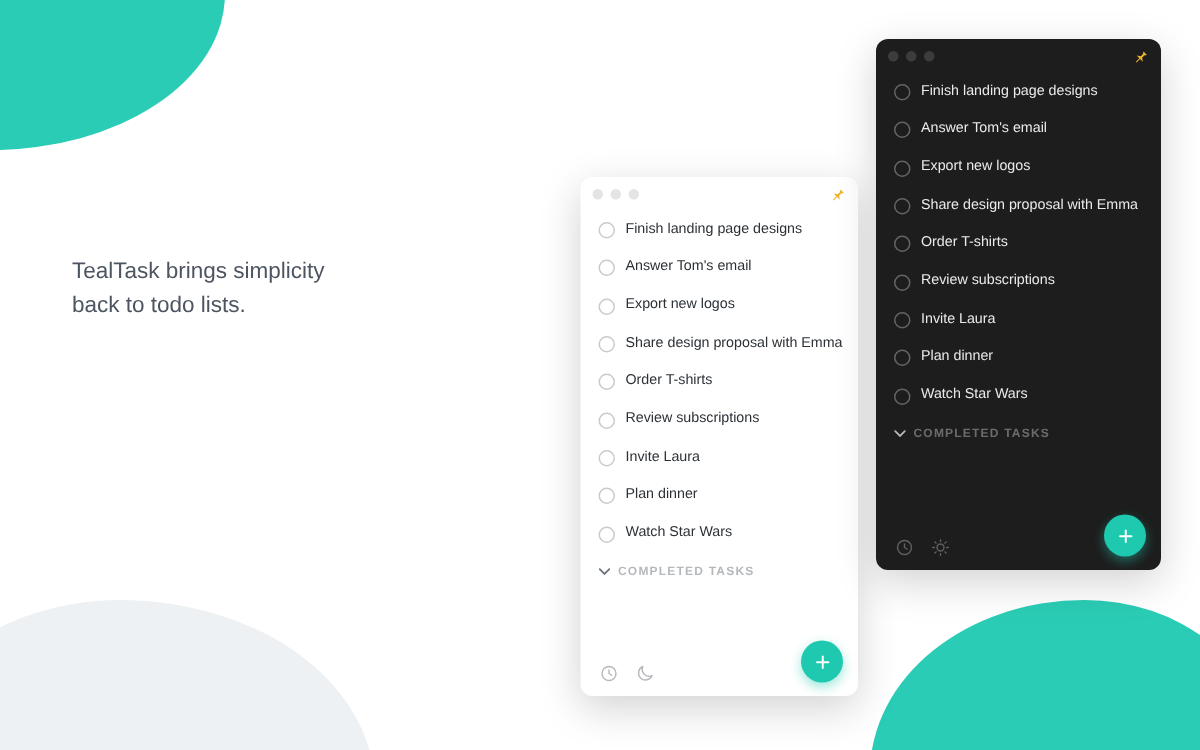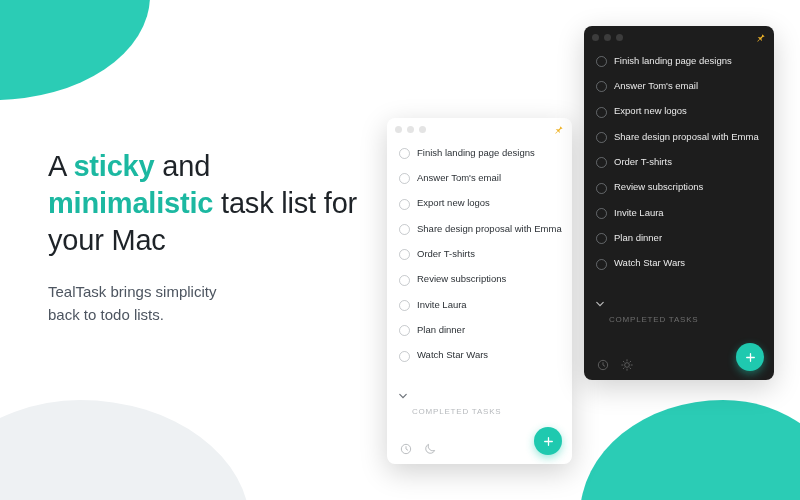--- a/index.html
+++ b/index.html
@@ -130,23 +130,22 @@
     gap: 5px;
     padding: 8px 0 2px 0;
   }
   .completed-row .chev {
     width: 8px; height: 8px;
     display: inline-flex; align-items: center; justify-content: center;
   }
   .completed-row .lbl {
     font-size: 8px;
     letter-spacing: 0.8px;
-    font-weight: 400;
+    font-weight: 700;
     opacity: 0.5;
-    margin-top: 31px;
   }
   .win-light .completed-row { color: #6d737a; }
   .win-dark  .completed-row { color: #b9b9b9; }
 
   .win-footer {
     height: 42px;
     position: relative;
     display: flex;
     align-items: flex-end;
     padding: 0 10px 8px 12px;
@@ -172,23 +171,20 @@
   .fab svg { width: 13px; height: 13px; }
 </style>
 </head>
 <body>
 
 <div class="blob blob-tl"></div>
 <div class="blob-gray"></div>
 <div class="blob blob-br"></div>
 
 <div class="hero">
-  <h1>
-    <span>A </span><span class="em1">sticky</span><span> and </span><span class="em2">minimalistic</span><span> task list for your Mac</span>
-  </h1>
   <p class="sub">
     <span>TealTask brings simplicity</span><br>
     <span>back to todo lists.</span>
   </p>
 </div>
 
 <div class="window win-light">
   <div class="win-header">
     <span class="tl-dot"></span>
     <span class="tl-dot"></span>

